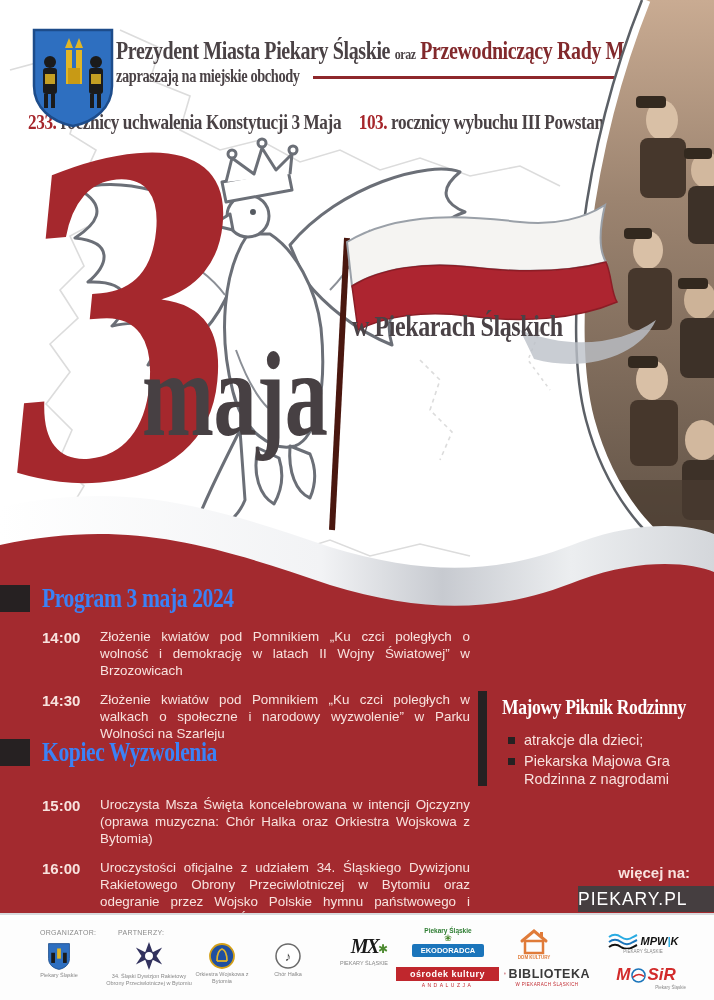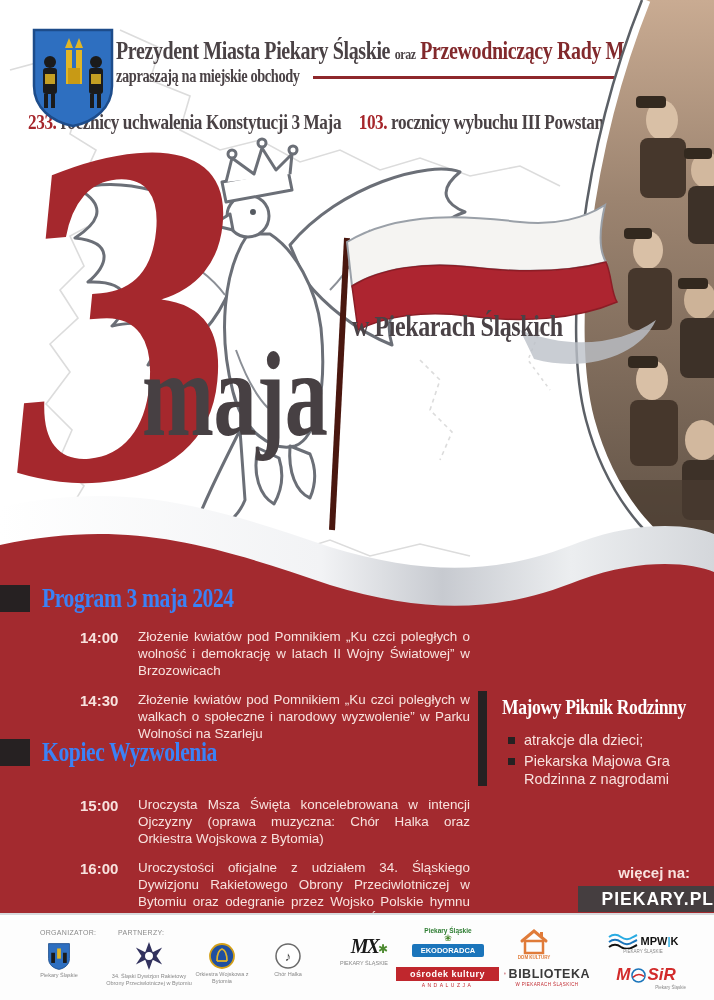--- a/index.html
+++ b/index.html
@@ -45,52 +45,52 @@
 
   
   .red-band{left:0;top:620px;width:714px;height:293px;background:#a32a2f;z-index:4;}
   .badge{background:#262122;z-index:6;}
   .badge.b1{left:0;top:585px;width:30px;height:27px;}
   .badge.b2{left:0;top:739px;width:30px;height:27px;}
   .sec-title{color:#3b82f6;font-size:27px;z-index:6;}
   .sec-title.s1{left:42px;top:583px;}
   .sec-title.s2{left:42px;top:737px;}
   .events{left:42px;top:628px;width:428px;z-index:6;color:#f8e2de;}
-  .ev-row{display:flex;margin-bottom:12px;margin-left:38px;}
+  .ev-row{display:flex;margin-bottom:12px;}
   .ev-time{flex:0 0 58px;font-weight:bold;font-size:15px;padding-top:1px;}
   .ev-desc{flex:1;font-size:13.4px;line-height:17px;text-align:justify;}
   .ev-row.k1{margin-top:54px;}
 
   
   .pik-bar{left:478px;top:691px;width:9px;height:95px;background:#262122;z-index:6;}
   .pik-title{left:502px;top:694px;font-size:22px;color:#fff;z-index:6;}
   .pik-list{left:508px;top:731px;width:168px;z-index:6;color:#f8e2de;font-size:14.5px;line-height:18.5px;}
   .pik-item{position:relative;padding-left:16px;margin-bottom:2px;}
   .pik-item .sq{position:absolute;left:0;top:6px;width:7px;height:7px;background:#262122;}
   .cta{left:482px;top:838px;width:210px;font-size:18.5px;font-weight:bold;color:#fff;z-index:6;letter-spacing:.2px;}
   .more{left:482px;top:864px;width:208px;text-align:right;font-size:15px;font-weight:bold;color:#f8e2de;z-index:6;}
   .site-badge{
     left:578px;top:886px;width:136px;height:26px;background:#453e40;z-index:6;
-    color:#fff;font-weight:bold;font-size:17.5px;letter-spacing:1px;
-    display:flex;align-items:center;justify-content:flex-end;
+    color:#fff;font-weight:normal;font-size:17.5px;letter-spacing:1px;
+    display:flex;align-items:center;justify-content:flex-start;
   }
 
   
   .footer{left:0;top:913px;width:714px;height:87px;background:#fdfdfd;border-top:2px solid #d8dbde;z-index:6;}
   .f-label{position:absolute;font-size:7px;color:#8a8a8a;letter-spacing:.3px;}
   .logo{position:absolute;text-align:center;}
   .logo .cap{font-size:5.5px;color:#888;line-height:6.5px;margin-top:2px;}
   .mx-word{font-family:"Liberation Serif",serif;font-weight:bold;font-style:italic;font-size:20px;color:#191919;letter-spacing:-2px;}
   .eko-top{font-size:6.5px;font-weight:bold;color:#2e7d32;line-height:7px;}
   .eko-band{margin-top:2px;background:#1b75bb;color:#fff;font-size:7.5px;font-weight:bold;padding:2px 4px;border-radius:2px;}
   .osr-band{background:#c0272d;color:#fff;font-weight:bold;font-size:9px;padding:2px 4px;letter-spacing:.5px;}
   .osr-sub{font-size:5px;color:#c0272d;letter-spacing:2.5px;margin-top:1px;}
   .bib-word{font-size:12.5px;color:#3a3a3a;font-weight:bold;letter-spacing:.5px;font-family:"Liberation Sans",sans-serif;}
   .bib-sub{font-size:4.5px;color:#c0272d;letter-spacing:.4px;}
-  .mpw-word{font-size:11px;font-weight:bold;color:#111;}
+  .mpw-word{font-size:11px;font-weight:bold;color:#111;font-style:italic;}
   .mpw-word .bar{color:#29abe2;}
   .mpw-sub{font-size:4.5px;color:#888;}
   .mosir-row{display:flex;align-items:center;gap:1px;}
   .mosir-m,.mosir-sir{font-size:17px;font-weight:bold;color:#d22b2b;font-style:italic;}
   .mosir-sub{font-size:4.5px;color:#888;text-align:right;}
   .dom-cap{font-size:4.5px;color:#e07b39;font-weight:bold;line-height:5px;}
 </style>
 </head>
 <body>
 

